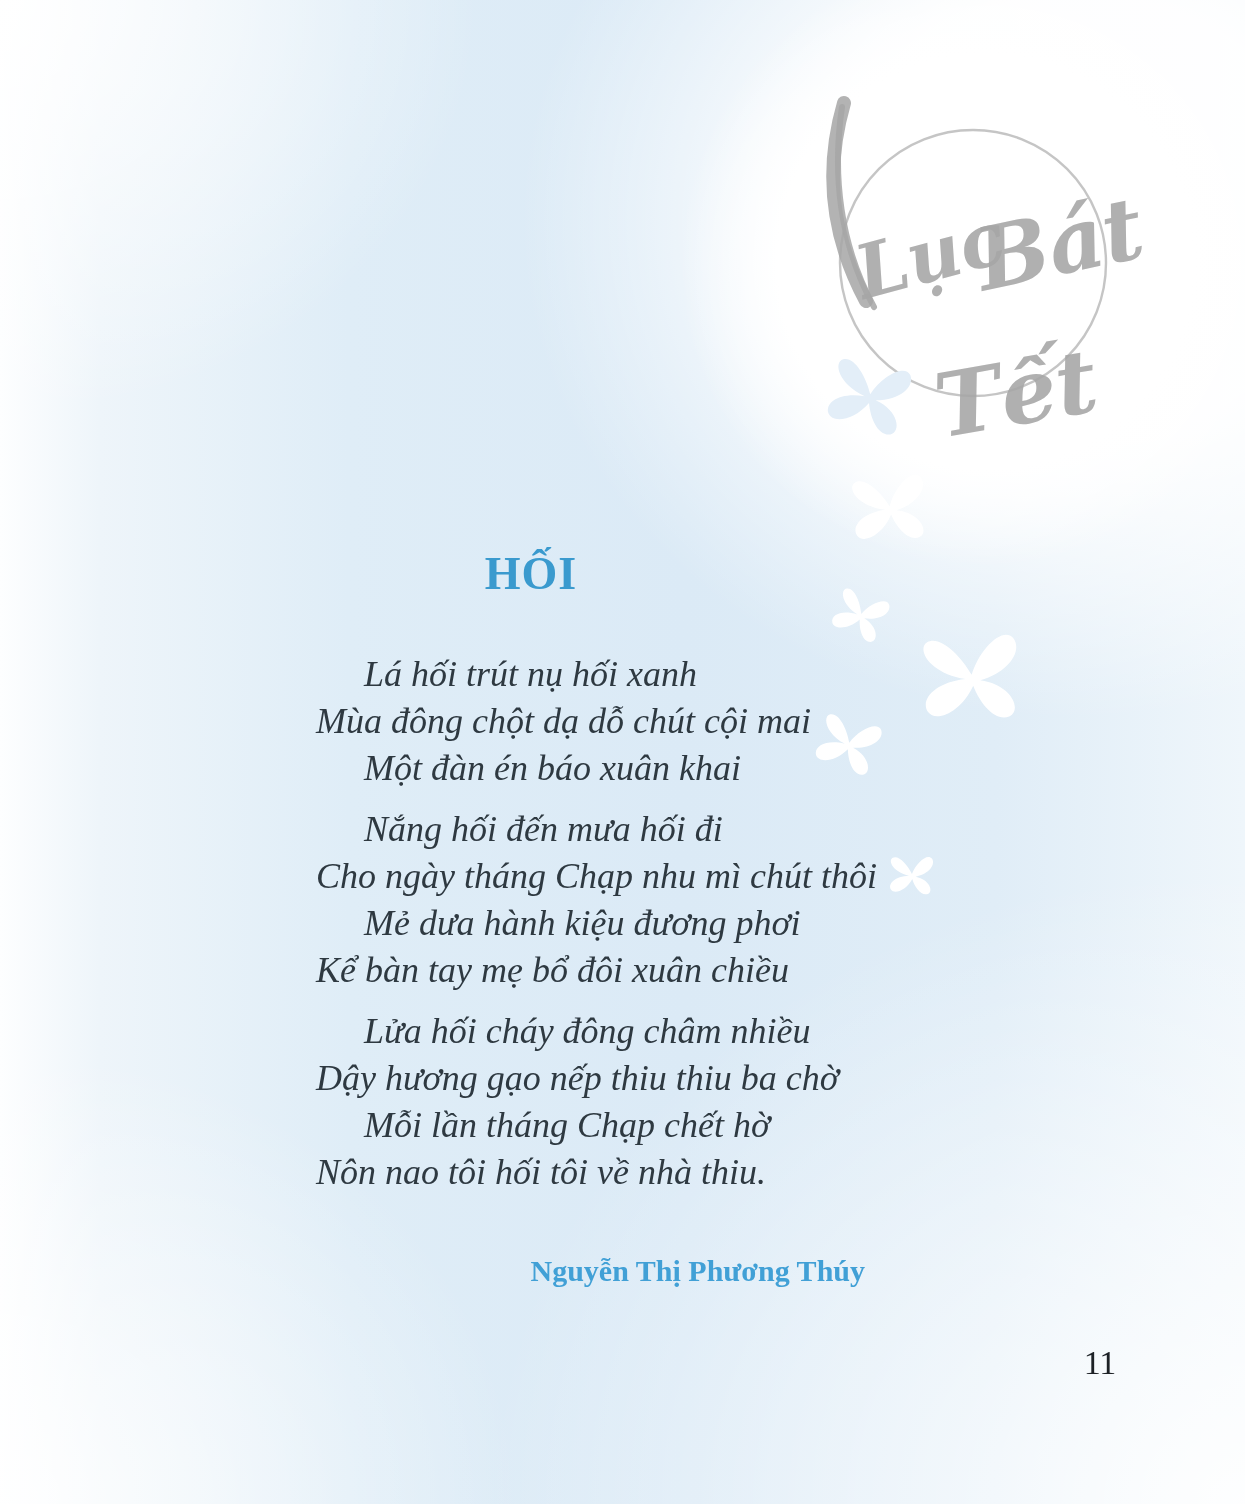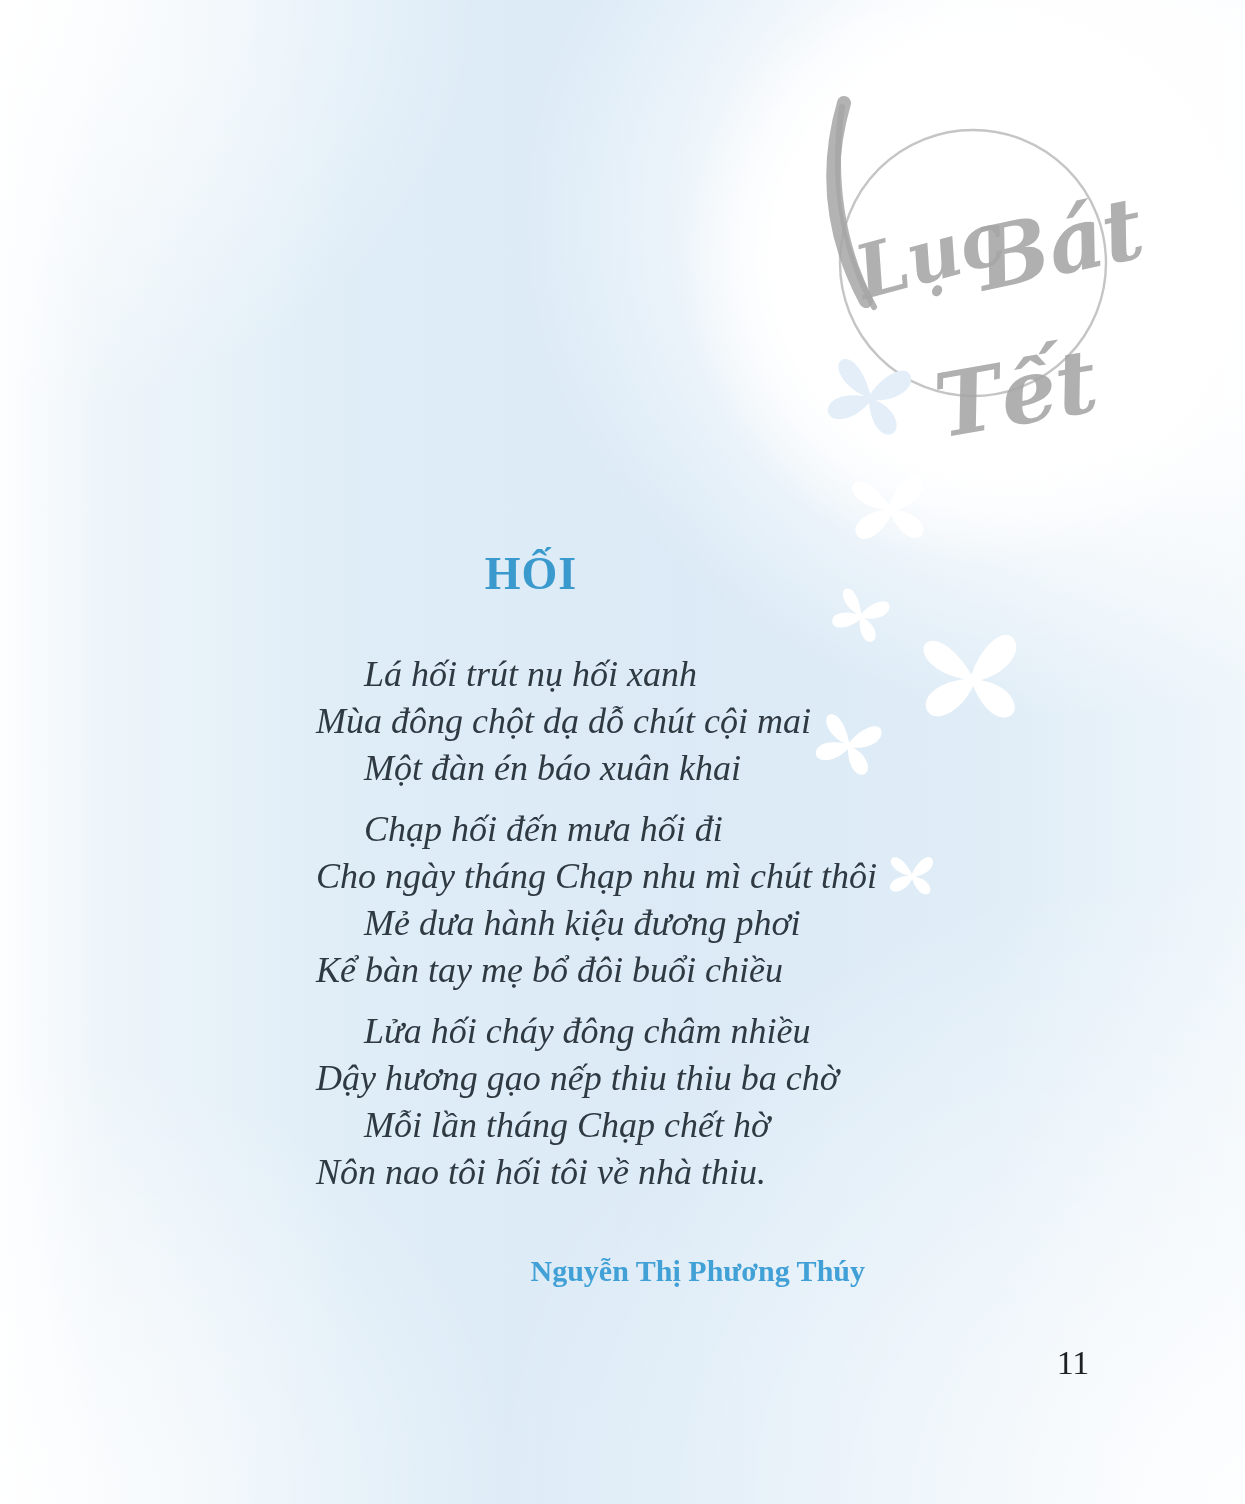--- a/index.html
+++ b/index.html
@@ -46,21 +46,21 @@
   .stanza{margin:0 16px 14px 0;}
   .stanza p{margin:0;white-space:nowrap;}
   .stanza p.indent{padding-left:48px;}
   .author{
     position:absolute;left:465px;top:1254px;width:400px;
     text-align:right;
     font-size:30px;font-weight:bold;
     color:#41a0d6;
   }
   .page-number{
-    position:absolute;left:1037px;top:1344px;width:72px;
+    position:absolute;left:1064px;top:1344px;width:72px;
     text-align:center;
     font-size:34px;
     color:#1d2126;
   }
 </style>
 </head>
 <body>
 
 <svg width="0" height="0" style="position:absolute">
   <symbol id="bfly-shape" viewBox="0 0 100 100">
@@ -117,24 +117,24 @@
 
   <h1 class="title">HỐI</h1>
 
   <div class="poem">
     <div class="stanza">
       <p class="indent">Lá hối trút nụ hối xanh</p>
       <p>Mùa đông chột dạ dỗ chút cội mai</p>
       <p class="indent">Một đàn én báo xuân khai</p>
     </div>
     <div class="stanza">
-      <p class="indent">Chạp hối đến mưa hối đi</p>
+      <p class="indent">Nắng hối đến mưa hối đi</p>
       <p>Cho ngày tháng Chạp nhu mì chút thôi</p>
       <p class="indent">Mẻ dưa hành kiệu đương phơi</p>
-      <p>Kể bàn tay mẹ bổ đôi buổi chiều</p>
+      <p>Kể bàn tay mẹ bổ đôi xuân chiều</p>
     </div>
     <div class="stanza">
       <p class="indent">Lửa hối cháy đông châm nhiều</p>
       <p>Dậy hương gạo nếp thiu thiu ba chờ</p>
       <p class="indent">Mỗi lần tháng Chạp chết hờ</p>
       <p>Nôn nao tôi hối tôi về nhà thiu.</p>
     </div>
   </div>
 
   <div class="author">Nguyễn Thị Phương Thúy</div>

